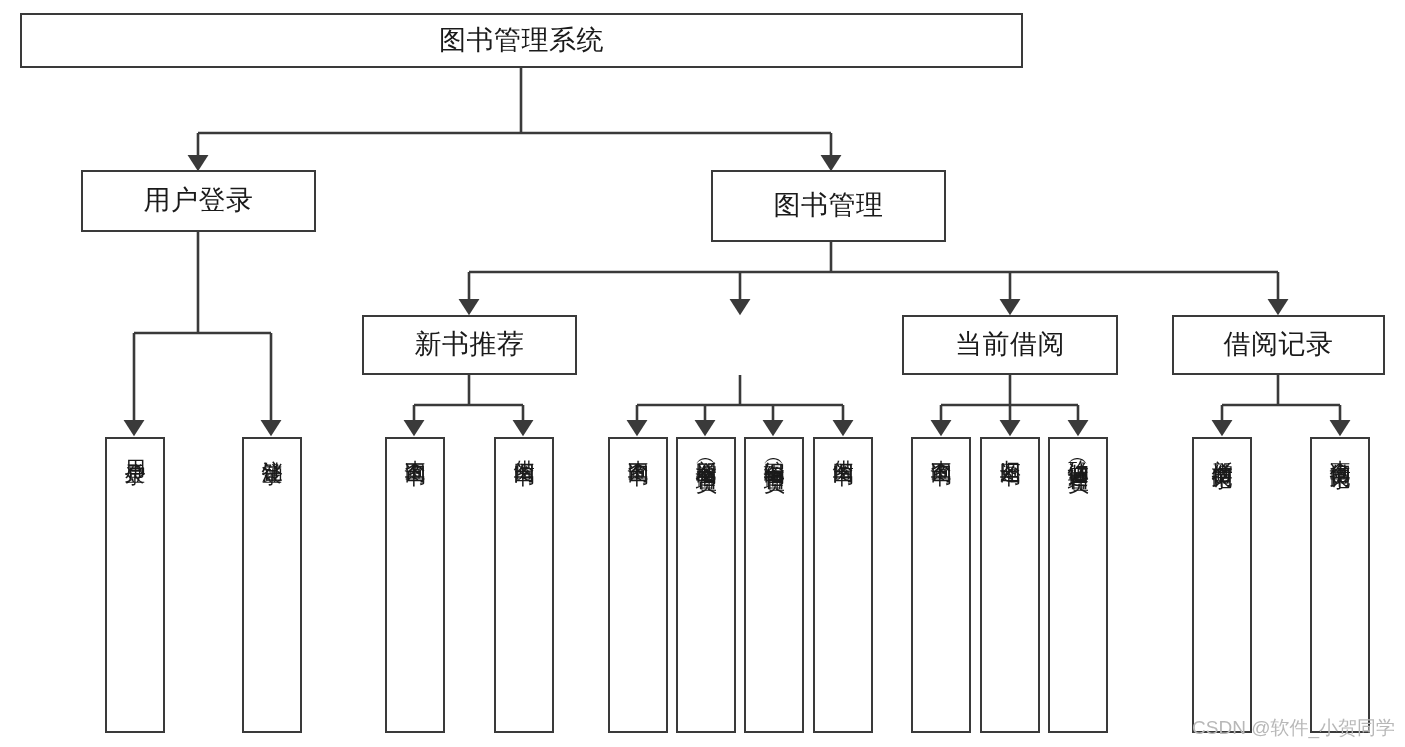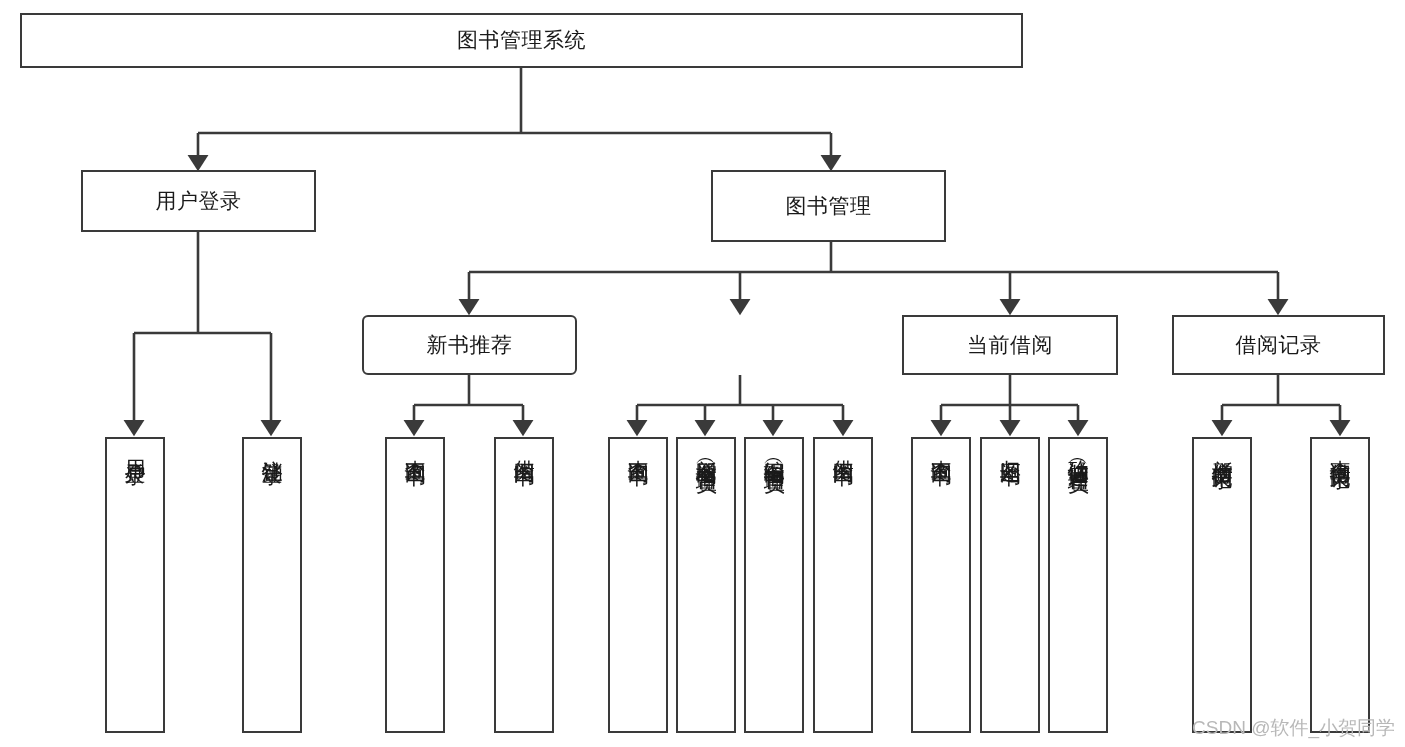--- a/index.html
+++ b/index.html
@@ -28,21 +28,21 @@
     position: absolute;
     box-sizing: border-box;
     background: #ffffff;
     border: 2px solid #3a3a3a;
     display: flex;
     align-items: center;
     justify-content: center;
   }
   .node .label {
     color: #1a1a1a;
-    font-size: 21px;
+    font-size: 27px;
     line-height: 1.15;
     letter-spacing: 0.5px;
     white-space: nowrap;
   }
   .node.vertical {
     align-items: flex-start;
     justify-content: center;
     padding-top: 4px;
   }
   .node.vertical .label {
@@ -122,21 +122,21 @@
     <span class="label">图书管理系统</span>
   </div>
 
   <div class="node" style="left:81px; top:170px; width:235px; height:62px;">
     <span class="label">用户登录</span>
   </div>
   <div class="node" style="left:711px; top:170px; width:235px; height:72px;">
     <span class="label">图书管理</span>
   </div>
 
-  <div class="node" style="left:362px; top:315px; width:215px; height:60px;border-radius:6px;">
+  <div class="node" style="left:362px; top:315px; width:215px; height:60px;">
     <span class="label">新书推荐</span>
   </div>
   <div class="node" style="left:1172px; top:315px; width:213px; height:60px;">
     <span class="label">借阅记录</span>
   </div>
   <div class="node" style="left:902px; top:315px; width:216px; height:60px;">
     <span class="label">当前借阅</span>
   </div>
 
   <div class="node vertical" style="left:105px; top:437px; width:60px; height:296px;">

